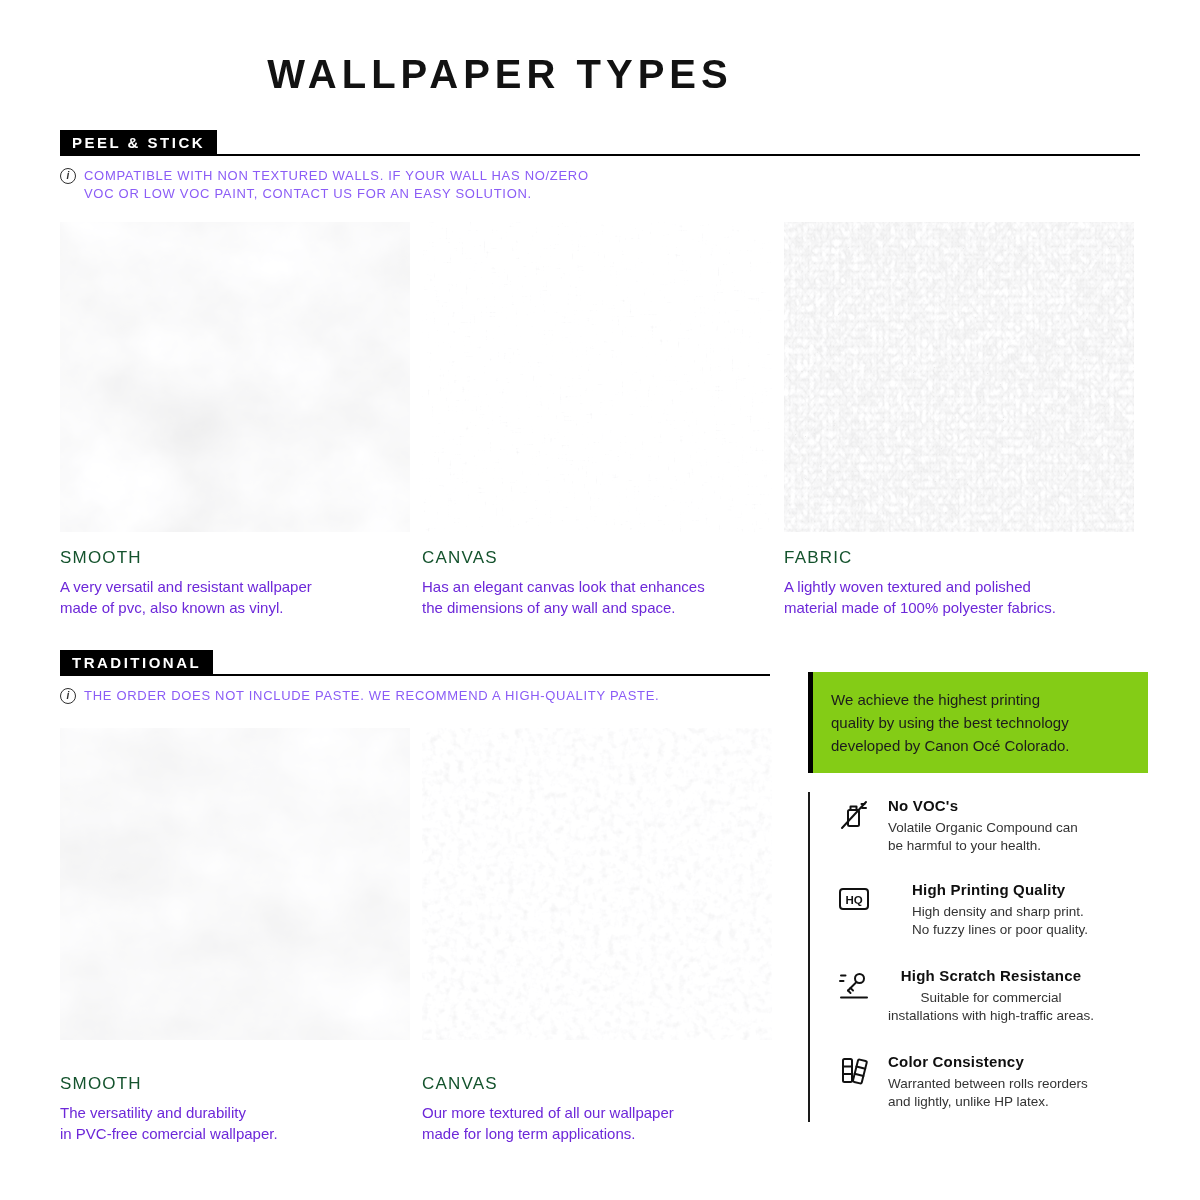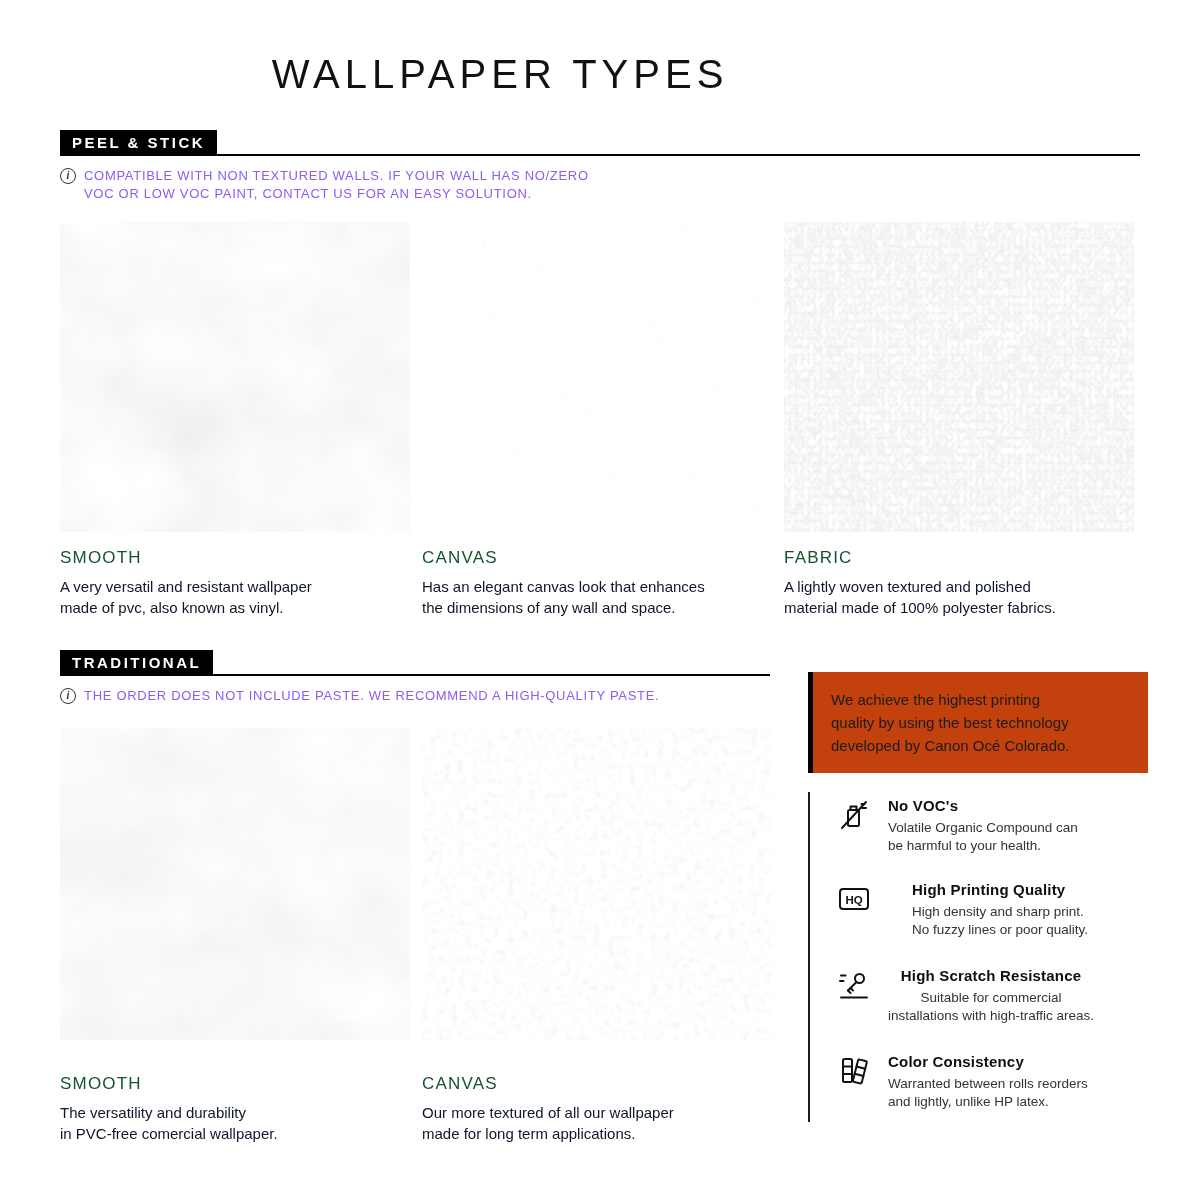--- a/index.html
+++ b/index.html
@@ -3,21 +3,21 @@
 <meta charset="utf-8">
 <style>
   html,body { margin:0; padding:0; background:#fff; }
   .page {
     position:relative; width:1200px; height:1200px; background:#ffffff;
     font-family:"Liberation Sans", sans-serif; color:#222; overflow:hidden;
   }
 
   .title {
     position:absolute; top:52px; left:0; width:1000px; margin:0;
-    text-align:center; font-size:40px; font-weight:400; letter-spacing:5px; color:#121212;
+    text-align:center; font-size:40px; font-weight:700; letter-spacing:5px; color:#121212;
   }
 
   .section-header { position:absolute; display:flex; align-items:flex-end; }
   .section-label {
     background:#000; color:#fff; font-size:15px; font-weight:700;
     letter-spacing:2.5px; padding:4px 12px 5px 12px; white-space:nowrap;
   }
   .section-rule { flex:1; height:2px; background:#000; }
 
   .note { position:absolute; display:flex; gap:8px; align-items:flex-start; }
@@ -29,25 +29,25 @@
   .note-text {
     font-size:13px; letter-spacing:0.7px; color:#8b5cf6; line-height:18px;
     white-space:pre-line; text-transform:uppercase;
   }
 
   .swatch-col { position:absolute; width:350px; }
   .swatch { width:350px; overflow:hidden; }
   .swatch svg { display:block; }
   .swatch-name { margin-top:16px; font-size:17px; font-weight:400; letter-spacing:1.2px; color:#14532d; }
   .row2 .swatch-name { margin-top:34px; }
-  .swatch-desc { margin-top:8px; font-size:15px; line-height:21px; color:#0f172a; max-width:336px; white-space:pre-line; }
+  .swatch-desc { margin-top:8px; font-size:15px; line-height:21px; color:#6d28d9; max-width:336px; white-space:pre-line; }
 
   .quote-box {
     position:absolute; left:808px; top:672px; width:340px; box-sizing:border-box;
-    background:#c2410c; border-left:5px solid #000; padding:16px 18px 16px 18px;
+    background:#84cc16; border-left:5px solid #000; padding:16px 18px 16px 18px;
     font-size:15px; line-height:23px; color:#1c1c1c; white-space:pre-line;
   }
 
   .features-rule { position:absolute; left:808px; top:792px; width:2px; height:330px; background:#1a1a1a; }
 
   .feature { position:absolute; left:836px; width:312px; display:flex; gap:16px; }
   .feature-icon { flex:0 0 36px; width:36px; height:36px; display:block; }
   .feature-icon svg { display:block; width:36px; height:36px; stroke:#111; stroke-width:2; fill:none;
     stroke-linecap:round; stroke-linejoin:round; }
   .feature-text { display:block; }

